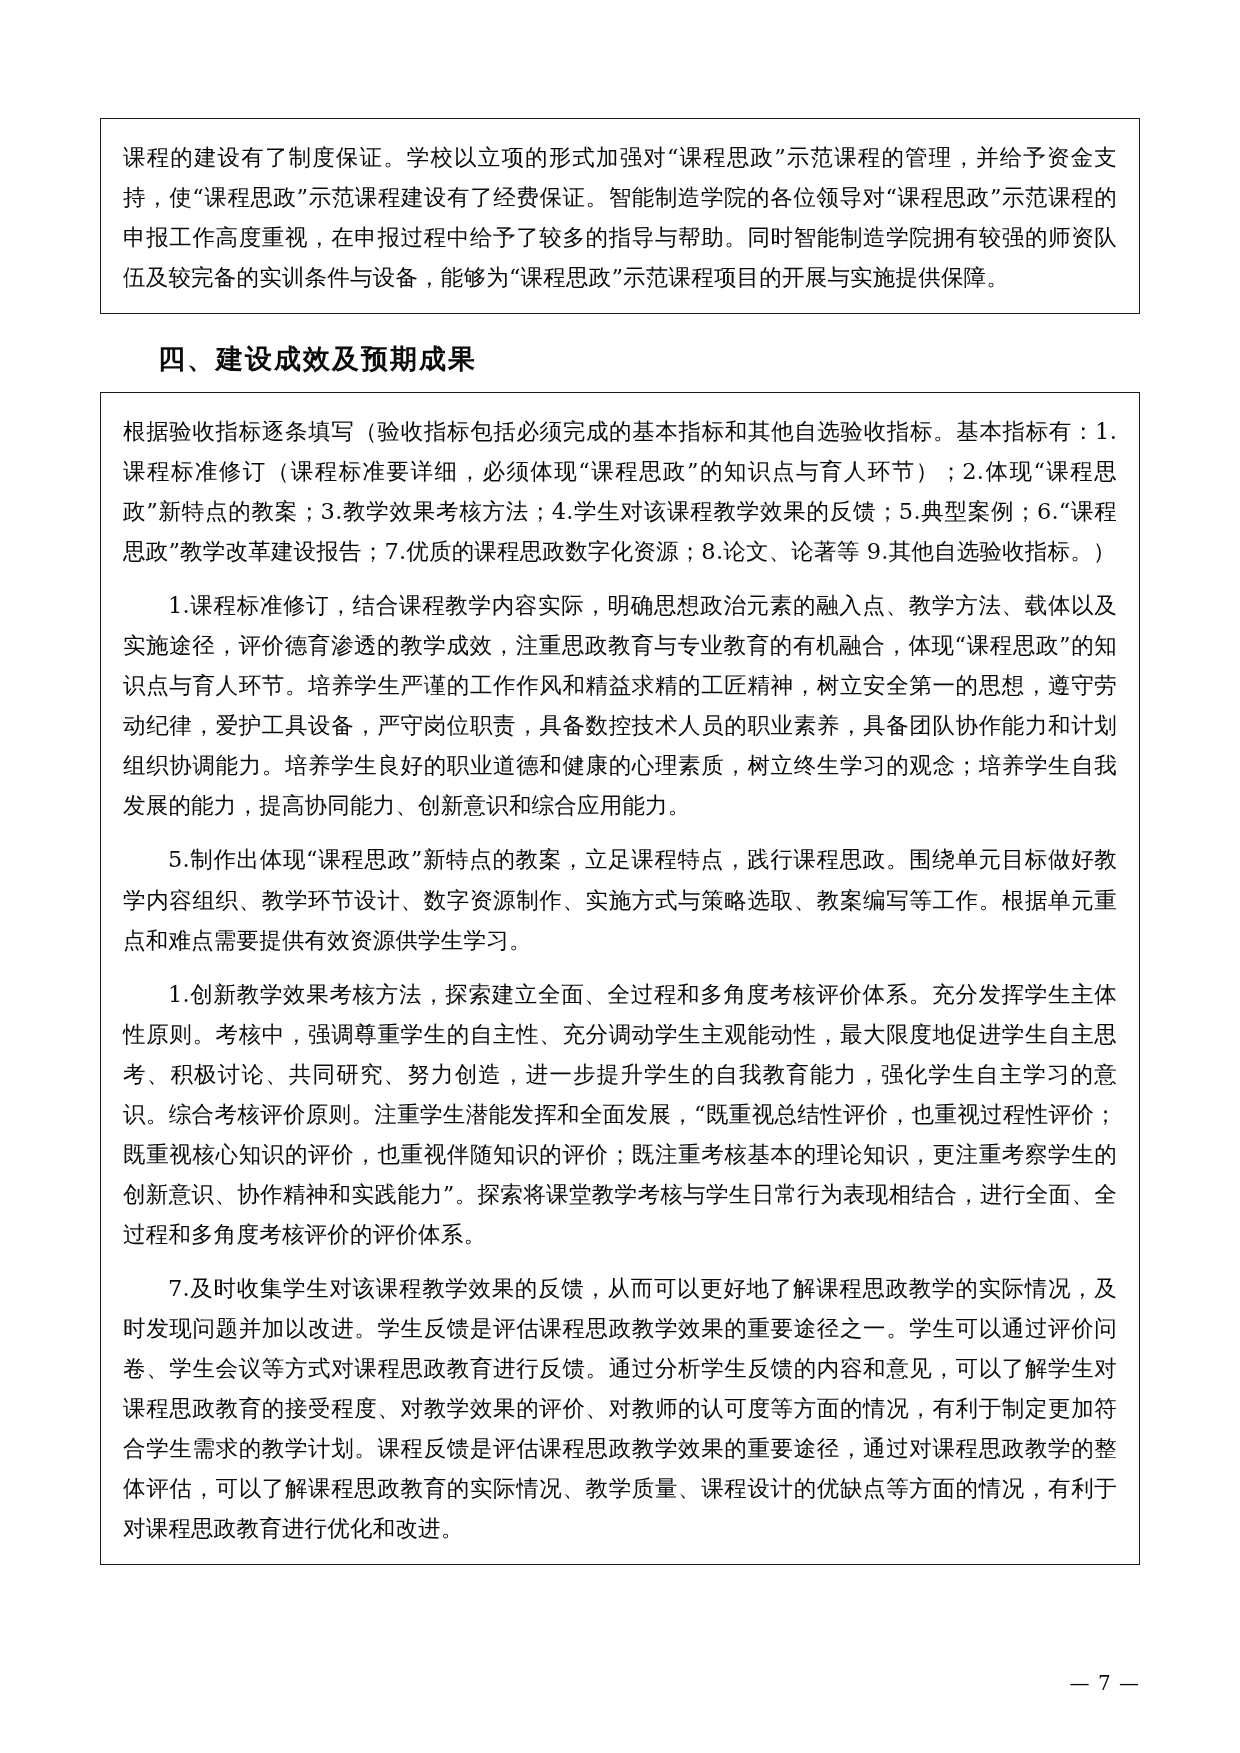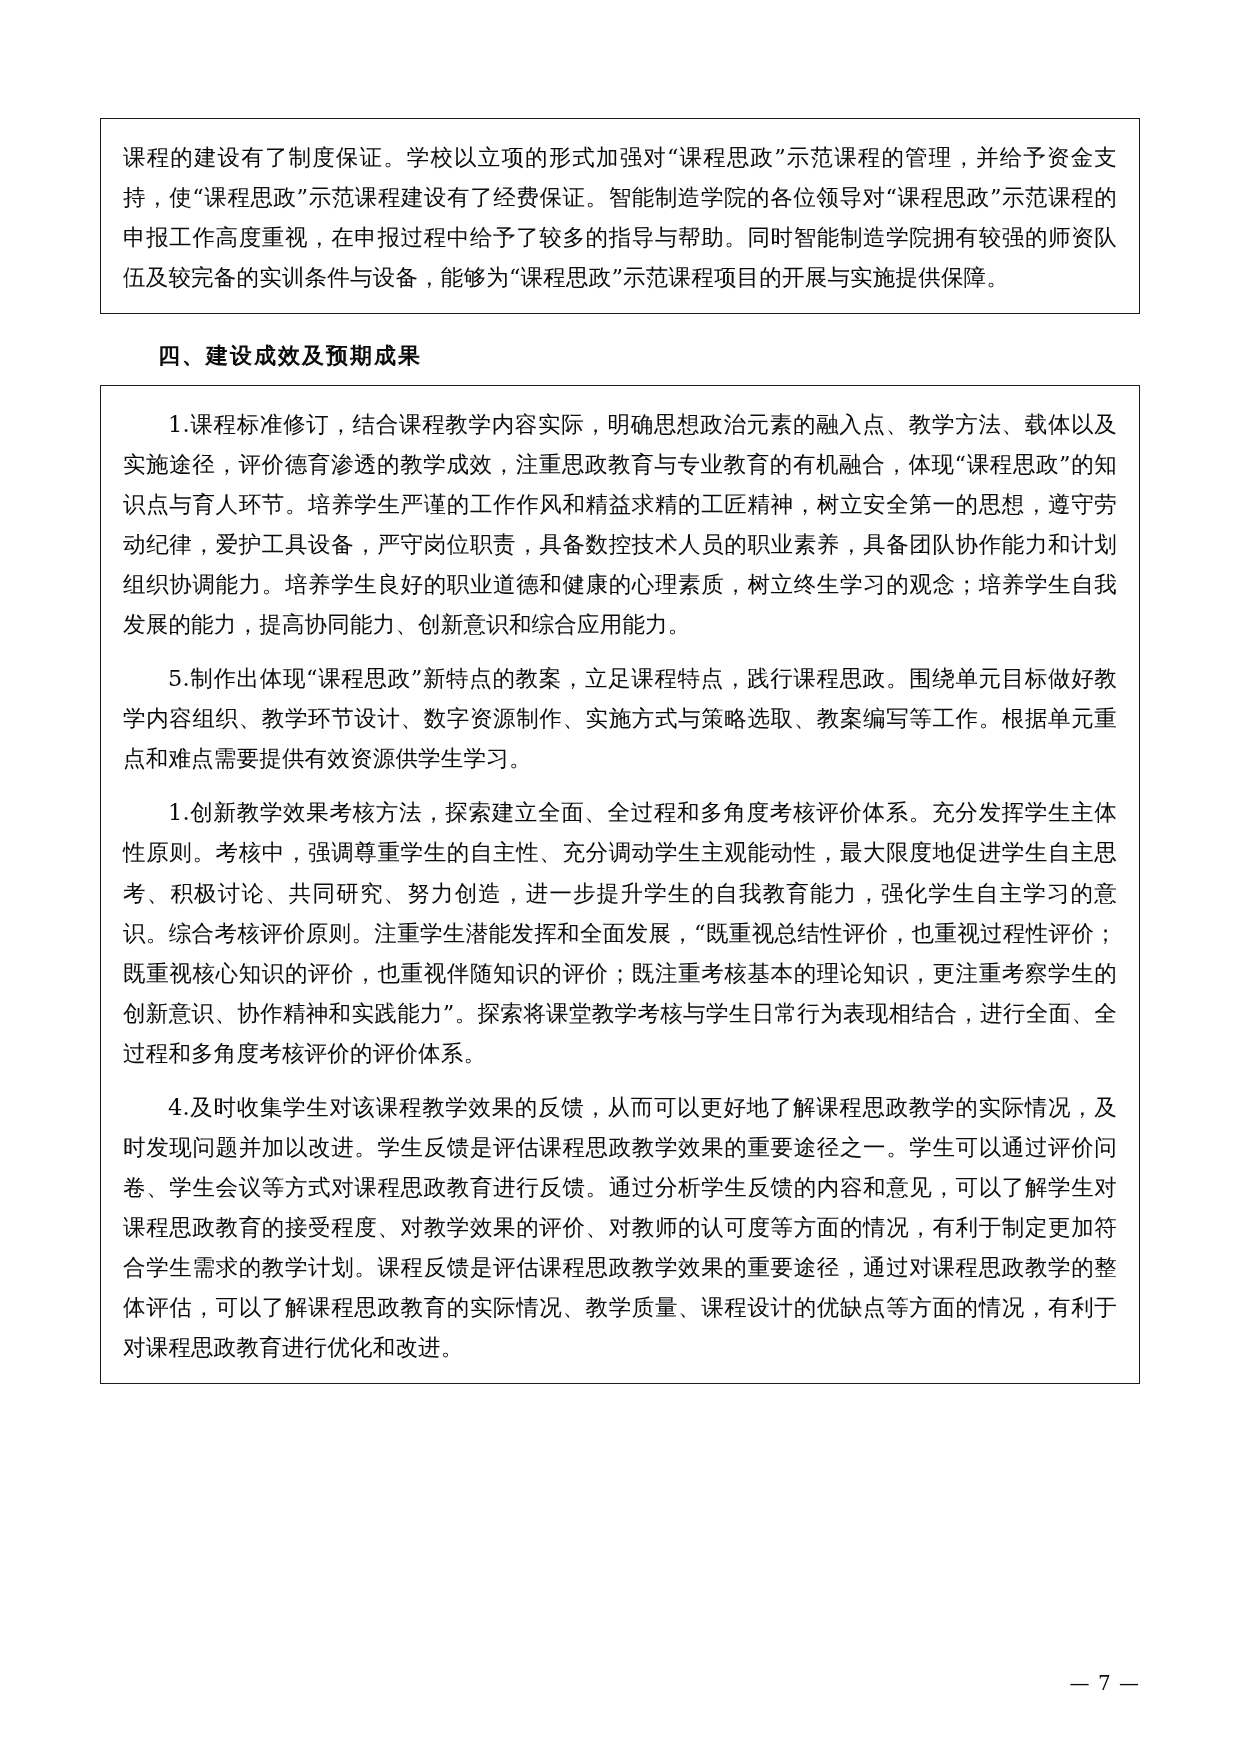--- a/index.html
+++ b/index.html
@@ -32,21 +32,21 @@
     line-height: 1.78;
     text-align: justify;
     text-justify: inter-ideograph;
     letter-spacing: 0.2px;
   }
   .box p.indent {
     text-indent: 2em;
   }
   .section-title {
     margin: 26px 0 14px 58px;
-    font-size: 22px;
+    font-size: 27px;
     font-weight: bold;
     letter-spacing: 2px;
     line-height: 1.4;
   }
   .box2 p + p {
     margin-top: 14px;
   }
   .footer {
     position: absolute;
     right: 100px;
@@ -60,21 +60,22 @@
 
 <div class="page">
 
   <div class="box box1">
     <p>课程的建设有了制度保证。学校以立项的形式加强对“课程思政”示范课程的管理，并给予资金支持，使“课程思政”示范课程建设有了经费保证。智能制造学院的各位领导对“课程思政”示范课程的申报工作高度重视，在申报过程中给予了较多的指导与帮助。同时智能制造学院拥有较强的师资队伍及较完备的实训条件与设备，能够为“课程思政”示范课程项目的开展与实施提供保障。</p>
   </div>
 
   <h2 class="section-title">四、建设成效及预期成果</h2>
 
   <div class="box box2">
+    <p>根据验收指标逐条填写（验收指标包括必须完成的基本指标和其他自选验收指标。基本指标有：1.课程标准修订（课程标准要详细，必须体现“课程思政”的知识点与育人环节）；2.体现“课程思政”新特点的教案；3.教学效果考核方法；4.学生对该课程教学效果的反馈；5.典型案例；6.“课程思政”教学改革建设报告；7.优质的课程思政数字化资源；8.论文、论著等 9.其他自选验收指标。）</p>
     <p class="indent">1.课程标准修订，结合课程教学内容实际，明确思想政治元素的融入点、教学方法、载体以及实施途径，评价德育渗透的教学成效，注重思政教育与专业教育的有机融合，体现“课程思政”的知识点与育人环节。培养学生严谨的工作作风和精益求精的工匠精神，树立安全第一的思想，遵守劳动纪律，爱护工具设备，严守岗位职责，具备数控技术人员的职业素养，具备团队协作能力和计划组织协调能力。培养学生良好的职业道德和健康的心理素质，树立终生学习的观念；培养学生自我发展的能力，提高协同能力、创新意识和综合应用能力。</p>
     <p class="indent">5.制作出体现“课程思政”新特点的教案，立足课程特点，践行课程思政。围绕单元目标做好教学内容组织、教学环节设计、数字资源制作、实施方式与策略选取、教案编写等工作。根据单元重点和难点需要提供有效资源供学生学习。</p>
     <p class="indent">1.创新教学效果考核方法，探索建立全面、全过程和多角度考核评价体系。充分发挥学生主体性原则。考核中，强调尊重学生的自主性、充分调动学生主观能动性，最大限度地促进学生自主思考、积极讨论、共同研究、努力创造，进一步提升学生的自我教育能力，强化学生自主学习的意识。综合考核评价原则。注重学生潜能发挥和全面发展，“既重视总结性评价，也重视过程性评价；既重视核心知识的评价，也重视伴随知识的评价；既注重考核基本的理论知识，更注重考察学生的创新意识、协作精神和实践能力”。探索将课堂教学考核与学生日常行为表现相结合，进行全面、全过程和多角度考核评价的评价体系。</p>
-    <p class="indent">4.及时收集学生对该课程教学效果的反馈，从而可以更好地了解课程思政教学的实际情况，及时发现问题并加以改进。学生反馈是评估课程思政教学效果的重要途径之一。学生可以通过评价问卷、学生会议等方式对课程思政教育进行反馈。通过分析学生反馈的内容和意见，可以了解学生对课程思政教育的接受程度、对教学效果的评价、对教师的认可度等方面的情况，有利于制定更加符合学生需求的教学计划。课程反馈是评估课程思政教学效果的重要途径，通过对课程思政教学的整体评估，可以了解课程思政教育的实际情况、教学质量、课程设计的优缺点等方面的情况，有利于对课程思政教育进行优化和改进。</p>
+    <p class="indent">7.及时收集学生对该课程教学效果的反馈，从而可以更好地了解课程思政教学的实际情况，及时发现问题并加以改进。学生反馈是评估课程思政教学效果的重要途径之一。学生可以通过评价问卷、学生会议等方式对课程思政教育进行反馈。通过分析学生反馈的内容和意见，可以了解学生对课程思政教育的接受程度、对教学效果的评价、对教师的认可度等方面的情况，有利于制定更加符合学生需求的教学计划。课程反馈是评估课程思政教学效果的重要途径，通过对课程思政教学的整体评估，可以了解课程思政教育的实际情况、教学质量、课程设计的优缺点等方面的情况，有利于对课程思政教育进行优化和改进。</p>
   </div>
 
   <div class="footer">— 7 —</div>
 
 </div>
 
 </body></html>

